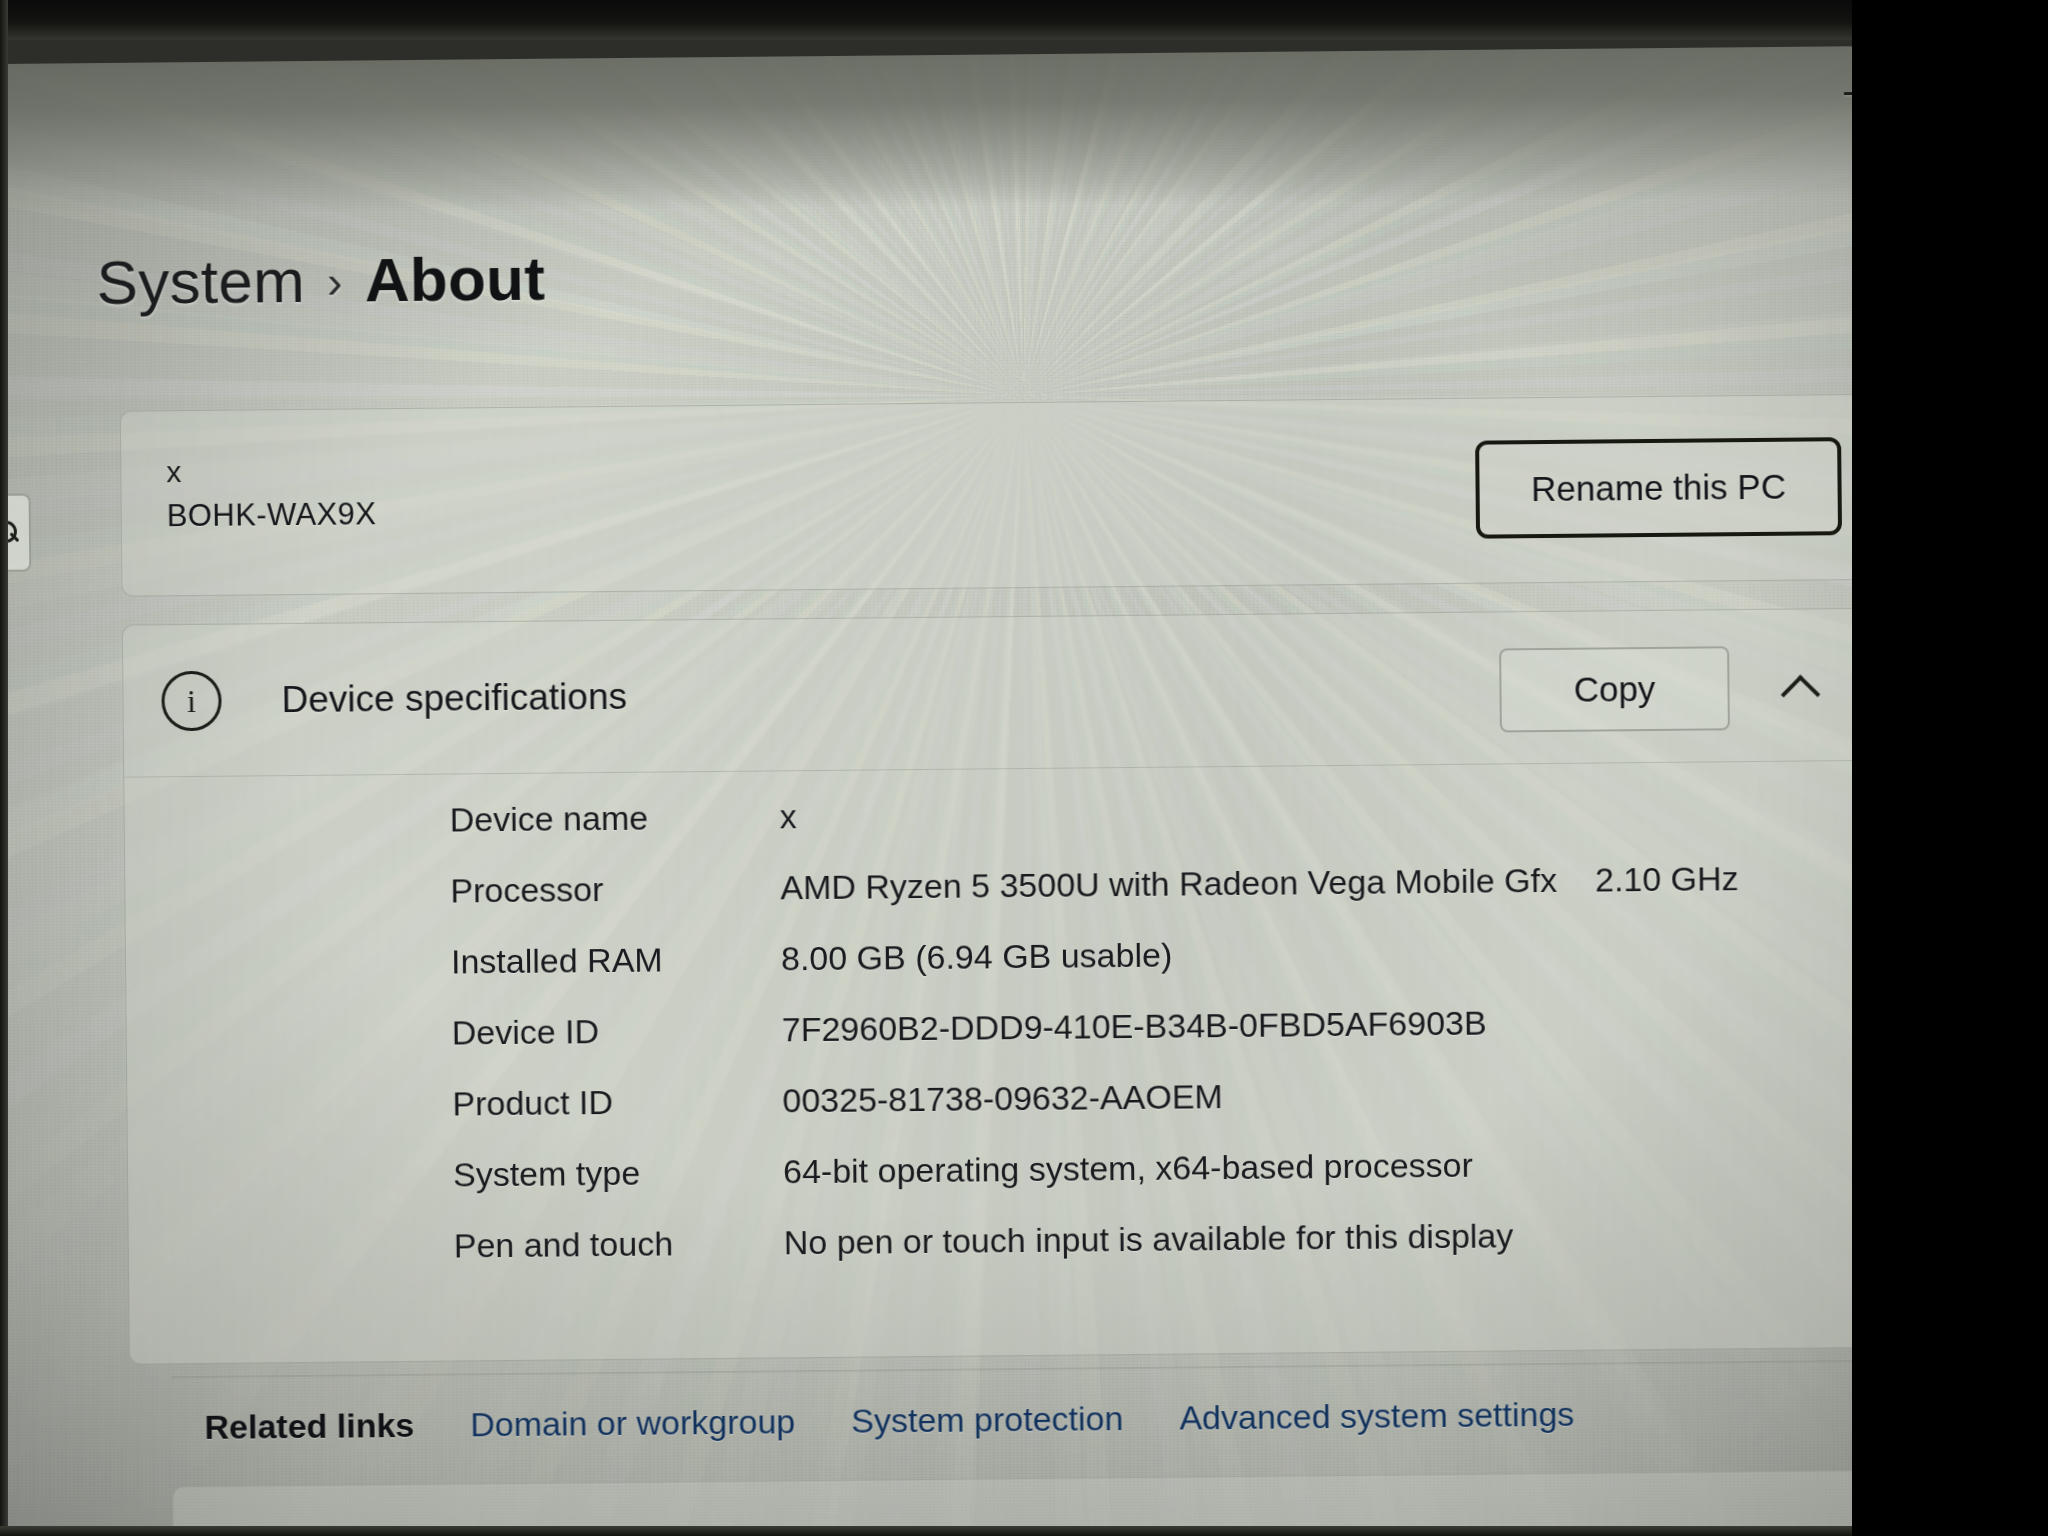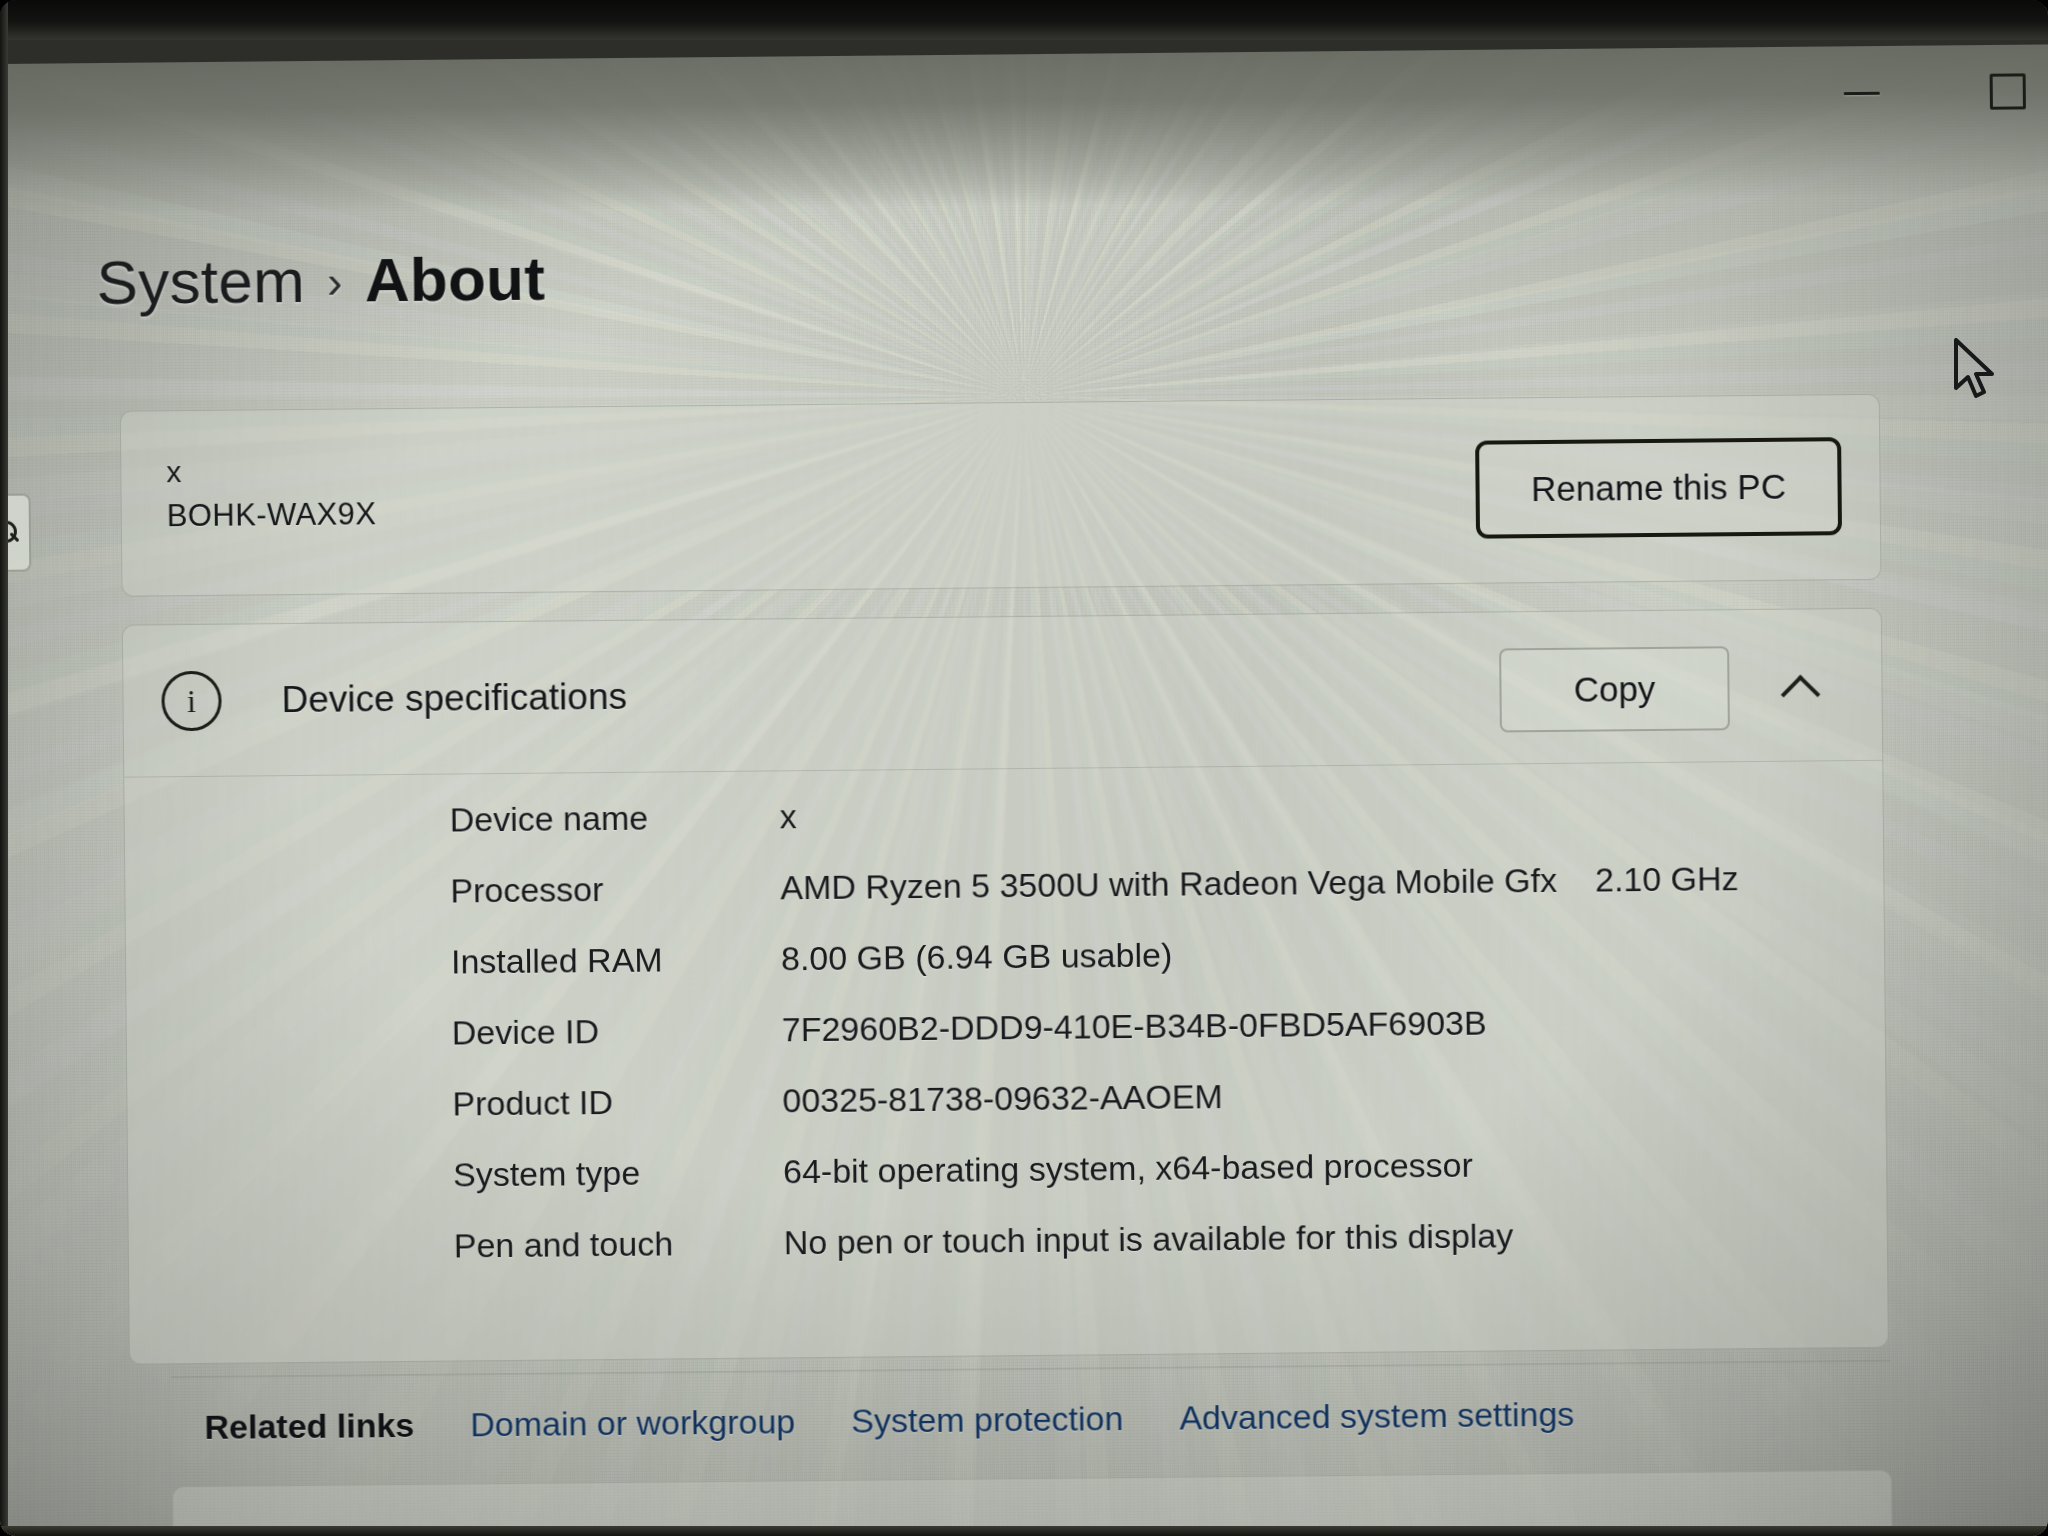--- a/index.html
+++ b/index.html
@@ -5,23 +5,22 @@
 <style>
   html,body{margin:0;padding:0;background:#000;}
   body{
     width:2048px;height:1536px;overflow:hidden;
     font-family:"Liberation Sans","DejaVu Sans",sans-serif;
     -webkit-font-smoothing:antialiased;
   }
 
   
   #photo{
-    position:relative;width:2048px;height:1536px;overflow:hidden;
+    position:relative;width:1852px;height:1536px;overflow:hidden;
     background:#2f302c;
-    border-radius:16px;
   }
 
   
   #screen{
     position:absolute;left:-18px;top:16px;width:2088px;height:1560px;
     transform:rotate(-0.55deg);
     transform-origin:50% 40%;
     background:
       linear-gradient(105deg,#b9bdb4 0%,#c2c6bd 14%,#c8ccc2 28%,#c3c7bd 42%,#bdc1b8 58%,#c5c9bf 72%,#bfc3ba 86%,#b4b8af 100%);
     overflow:hidden;

